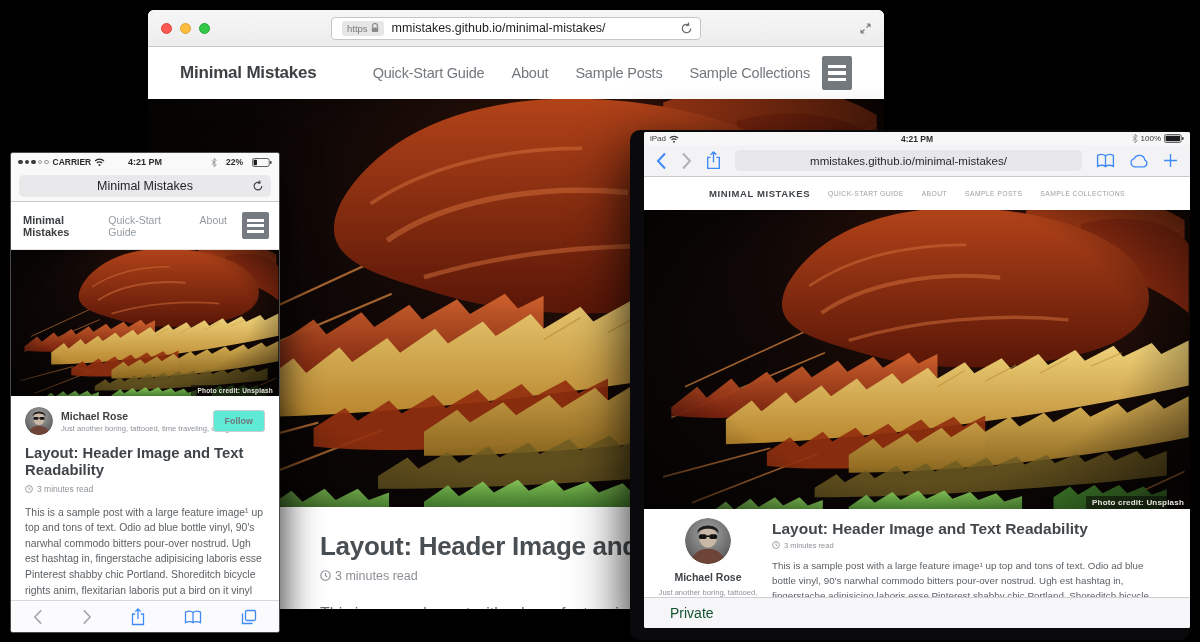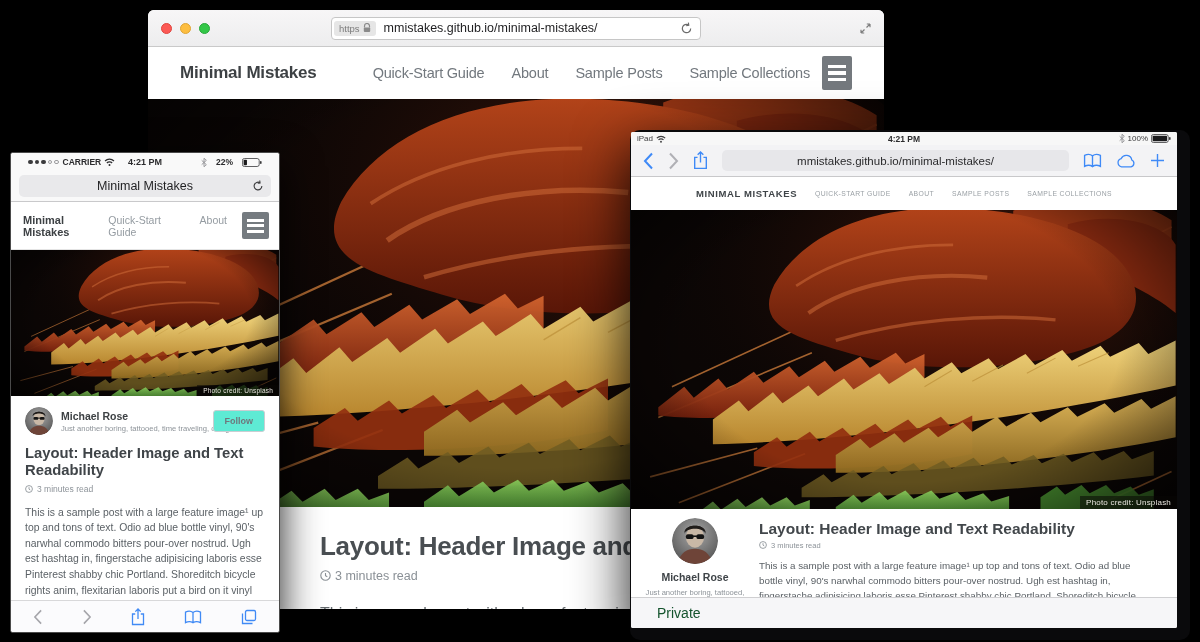--- a/index.html
+++ b/index.html
@@ -1,59 +1,59 @@
 <!DOCTYPE html>
 <html><head>
 <meta charset="utf-8">
 <style>
   html,body{margin:0;padding:0;width:1200px;height:642px;background:#000;overflow:hidden;
     font-family:"Liberation Sans",sans-serif;-webkit-font-smoothing:antialiased;}
   .stage{position:relative;width:1200px;height:642px;background:#000;}
   svg{display:block}
   
-  .hero{position:relative;overflow:hidden;background:#0b0605;}
+  .hero{position:relative;overflow:hidden;background:#0b0605;font-weight:bold;}
   .hero svg{width:100%;height:100%;}
   .photo-credit{position:absolute;right:0;bottom:0;background:rgba(10,8,6,.55);color:#e8e4de;
     padding:2px 6px;font-size:8px;letter-spacing:.2px;}
   .avatar{border-radius:50%;overflow:hidden;flex:none;}
   .avatar svg{width:100%;height:100%;}
   .clock-ic{display:inline-block;vertical-align:-1px;margin-right:4px;}
   
   .desktop{position:absolute;left:148px;top:10px;width:736px;height:599px;background:#fff;
     border-radius:6px;overflow:hidden;box-shadow:0 18px 50px rgba(0,0,0,.85);z-index:1;}
   .d-chrome{height:36px;background:linear-gradient(#f7f6f7,#ededee);border-bottom:1px solid #c9c9c9;
     position:relative;display:flex;align-items:center;}
   .lights{position:absolute;left:13px;top:0;height:36px;display:flex;align-items:center;gap:8px;}
   .light{width:11px;height:11px;border-radius:50%;}
   .light.r{background:#fc5955;border:1px solid #e0443e;box-sizing:border-box;}
   .light.y{background:#fdbe40;border:1px solid #dfa434;box-sizing:border-box;}
   .light.g{background:#33c748;border:1px solid #28a83a;box-sizing:border-box;}
   .d-urlfield{width:370px;height:23px;margin:0 auto;background:#fff;border:1px solid #c6c6c6;
-    border-radius:4px;display:flex;align-items:center;position:relative;padding:0 2px;box-sizing:border-box;}
+    border-radius:4px;display:flex;align-items:center;position:relative;padding:0 10px;box-sizing:border-box;}
   .https-badge{display:flex;align-items:center;gap:3px;background:#e6e6e6;border-radius:3px;
     padding:2px 5px;font-size:9.5px;color:#7c7c7c;}
   .d-url{margin-left:8px;font-size:12.5px;color:#1f1f21;}
   .d-reload{position:absolute;right:7px;color:#6b6b6b;}
   .d-expand{position:absolute;right:13px;top:13px;color:#7d7d7d;}
   .d-nav{height:52px;background:#fff;display:flex;align-items:center;padding:0 32px;position:relative;}
   .d-brand{font-size:17px;font-weight:bold;color:#3d4144;letter-spacing:-.2px;}
   .d-links{display:flex;gap:27px;margin-left:56px;}
   .d-link{font-size:14.5px;color:#72787e;letter-spacing:-.2px;cursor:pointer;}
   .d-burger{position:absolute;right:32px;top:9px;width:30px;height:34px;background:#74797e;border-radius:2px;
     display:flex;flex-direction:column;justify-content:center;align-items:center;gap:3px;cursor:pointer;}
   .d-burger i{display:block;width:18px;height:3.5px;background:#fff;}
   .d-hero{height:408px;}
   .d-content{height:103px;padding:24px 40px 0 172px;overflow:hidden;}
   .d-title{font-size:26px;font-weight:bold;color:#494e52;margin:0;letter-spacing:-.3px;white-space:nowrap;}
   .d-meta{font-size:12.5px;color:#8a9096;margin-top:7px;}
   .d-body{font-size:16px;line-height:26px;color:#62686c;margin-top:18px;width:520px;}
   
   .iphone{position:absolute;left:10px;top:152px;width:268px;height:479px;background:#fff;
     border:1px solid #4a4a4a;border-radius:3px;overflow:hidden;z-index:3;box-shadow:0 14px 40px rgba(0,0,0,.9);}
-  .p-status{height:18px;background:#f9f9f9;display:flex;align-items:center;padding:0 17px;
+  .p-status{height:18px;background:#f9f9f9;display:flex;align-items:center;padding:0 7px;
     font-size:8.5px;font-weight:bold;color:#2b2b2d;}
   .p-dots{display:flex;gap:2px;margin-right:4px;align-items:center;}
   .p-dots i{width:4.5px;height:4.5px;border-radius:50%;box-sizing:border-box;}
   .p-dots i.f{background:#3b3b3d;} .p-dots i.o{border:1px solid #9b9b9e;}
   .p-time{position:absolute;left:0;right:0;text-align:center;font-size:9px;font-weight:bold;color:#2b2b2d;}
   .p-status{position:relative;}
   .p-right{margin-left:auto;display:flex;align-items:center;gap:9px;z-index:1;}
   .p-urlbar{height:30px;background:#f9f9f9;border-bottom:1px solid #c9c9cb;display:flex;align-items:center;padding:0 8px;}
   .p-field{position:relative;flex:1;height:22px;background:#e9e9eb;border-radius:5px;
     display:flex;align-items:center;justify-content:center;font-size:12.5px;color:#1f1f21;}
@@ -76,21 +76,21 @@
     background:#5eead4;font-size:9px;font-weight:bold;color:#6f777d;padding:5px 11px;cursor:pointer;}
   .p-title{font-size:14.8px;font-weight:bold;color:#3f4448;line-height:1.17;margin:0;width:230px;}
   .p-meta{font-size:8.5px;color:#8d9399;margin-top:4px;}
   .p-body{font-size:10.4px;line-height:15.6px;color:#5b6166;margin-top:11px;}
   .p-toolbar{position:absolute;left:0;right:0;bottom:0;height:31px;background:#fbfbfd;border-top:1px solid #d8d8da;
     display:flex;align-items:center;justify-content:space-between;padding:0 22px;}
   .p-toolbar .gray{color:#a6a6ab;} .p-toolbar .blue{color:#408af5;}
   .tbtn{cursor:pointer;display:flex;align-items:center;}
   
   .ipad{position:absolute;left:630px;top:130px;width:560px;height:510px;background:#0a0a0c;
-    border-radius:10px;z-index:2;box-shadow:0 18px 55px rgba(0,0,0,.9);padding:2px 1px 12px;box-sizing:border-box;}
+    border-radius:10px;z-index:2;box-shadow:0 18px 55px rgba(0,0,0,.9);padding:2px 14px 12px;box-sizing:border-box;}
   .t-screen{position:relative;width:546px;height:496px;background:#fff;overflow:hidden;border-radius:2px;}
   .t-status{height:13px;background:#f7f7f7;display:flex;align-items:center;padding:0 6px;
     font-size:8px;color:#3a3a3c;position:relative;}
   .t-time{position:absolute;left:0;right:0;text-align:center;font-size:8.5px;font-weight:bold;color:#2b2b2d;}
   .t-statusr{margin-left:auto;display:flex;align-items:flex-start;gap:3px;z-index:1;}
   .t-toolbar{height:31px;background:#f3f3f5;border-bottom:1px solid #c8c8ca;display:flex;align-items:center;
     gap:14px;padding:0 12px;}
   .t-field{flex:1;height:21px;background:#e7e7ea;border-radius:5px;display:flex;align-items:center;
     justify-content:center;font-size:11.5px;color:#2a2a2c;}
   .blue{color:#3f8af7;} .grayc{color:#b0b0b5;}

